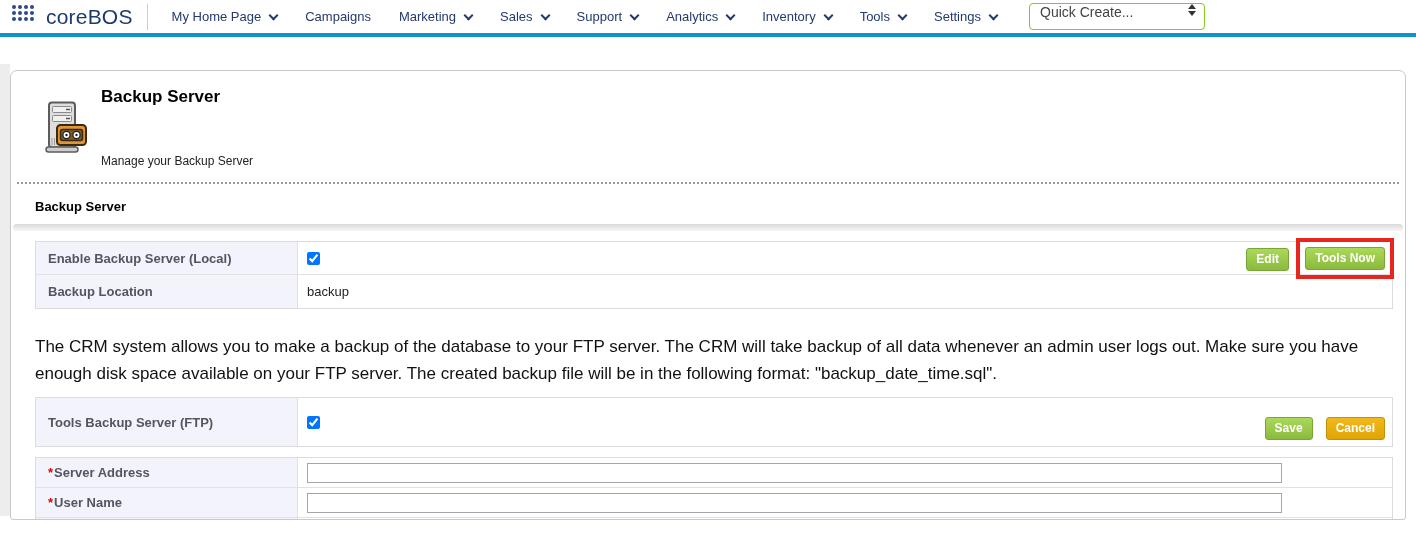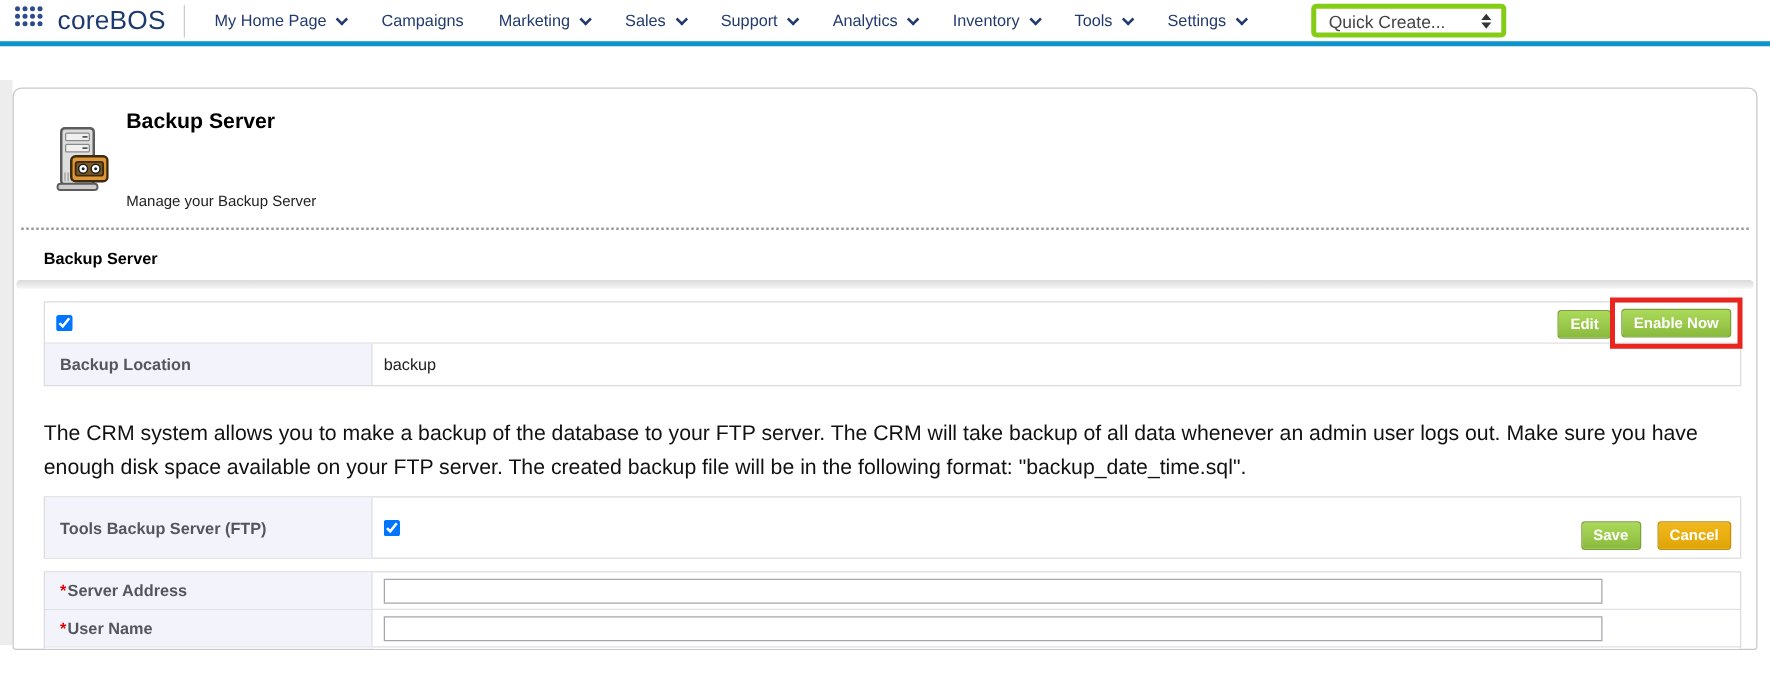--- a/index.html
+++ b/index.html
@@ -12,22 +12,22 @@
   .brand { display:flex; align-items:flex-start; gap:10px; cursor:pointer; }
   .grid-icon { display:grid; grid-template-columns:repeat(4,6px); grid-auto-rows:6px; }
   .grid-icon i { width:4px; height:4px; border-radius:50%; background:#2c4a8c; }
   .brand-text { font-size:21px; color:#1d3a70; letter-spacing:0.2px; }
   .nav-sep { width:1px; height:26px; background:#ccc; margin:0 10px 0 14px; }
   .nav-items { display:flex; align-items:center; }
   .nav-item { display:flex; align-items:center; padding:0 14px; font-size:13px; color:#223a6d;
               cursor:pointer; white-space:nowrap; }
   .caret { width:7px; height:7px; border-right:2px solid #223a6d; border-bottom:2px solid #223a6d;
            transform:rotate(45deg); display:inline-block; margin:-3px 0 0 9px; }
-  .quick-create { margin-left:auto; margin-right:211px; width:156px; height:27px;
-                  border:4px solid #84cc16; border-radius:4px; display:flex; align-items:center;
+  .quick-create { margin-left:auto; margin-right:211px; width:176px; height:27px;
+                  border:1px solid #84cc16; border-radius:4px; display:flex; align-items:flex-start;
                   padding:0 8px 0 10px; font-size:14px; color:#444; cursor:pointer; background:#fff; }
   .spinner { margin-left:auto; display:flex; flex-direction:column; align-items:center; gap:2px; }
   .spin-up { width:0; height:0; border-left:4px solid transparent; border-right:4px solid transparent;
              border-bottom:5px solid #333; }
   .spin-down { width:0; height:0; border-left:4px solid transparent; border-right:4px solid transparent;
                border-top:5px solid #333; }
 
   
   .left-strip { position:absolute; left:0; top:64px; width:10px; height:452px; background:#ededed; }
   .panel { position:absolute; left:10px; top:70px; width:1396px; height:450px; background:#fff;
@@ -168,25 +168,26 @@
     </div>
   </div>
 
   <div class="dotted"></div>
 
   <div class="section-title">Backup Server</div>
   <div class="section-bar"></div>
 
   <div class="tbl">
     <div class="row h33 local-actions-row">
+      <div class="cell-label">Enable Backup Server (Local)</div>
       <div class="cell-value">
         <input type="checkbox" checked="checked" style="">
         <button class="btn btn-green edit-btn">Edit</button>
         <div class="annotation">
-          <button class="btn btn-green">Enable Now</button>
+          <button class="btn btn-green">Tools Now</button>
         </div>
       </div>
     </div>
     <div class="row h33">
       <div class="cell-label">Backup Location</div>
       <div class="cell-value">backup</div>
     </div>
   </div>
 
   <div class="desc">The CRM system allows you to make a backup of the database to your FTP server. The CRM will take backup of all data whenever an admin user logs out. Make sure you have enough disk space available on your FTP server. The created backup file will be in the following format: "backup_date_time.sql".</div>

